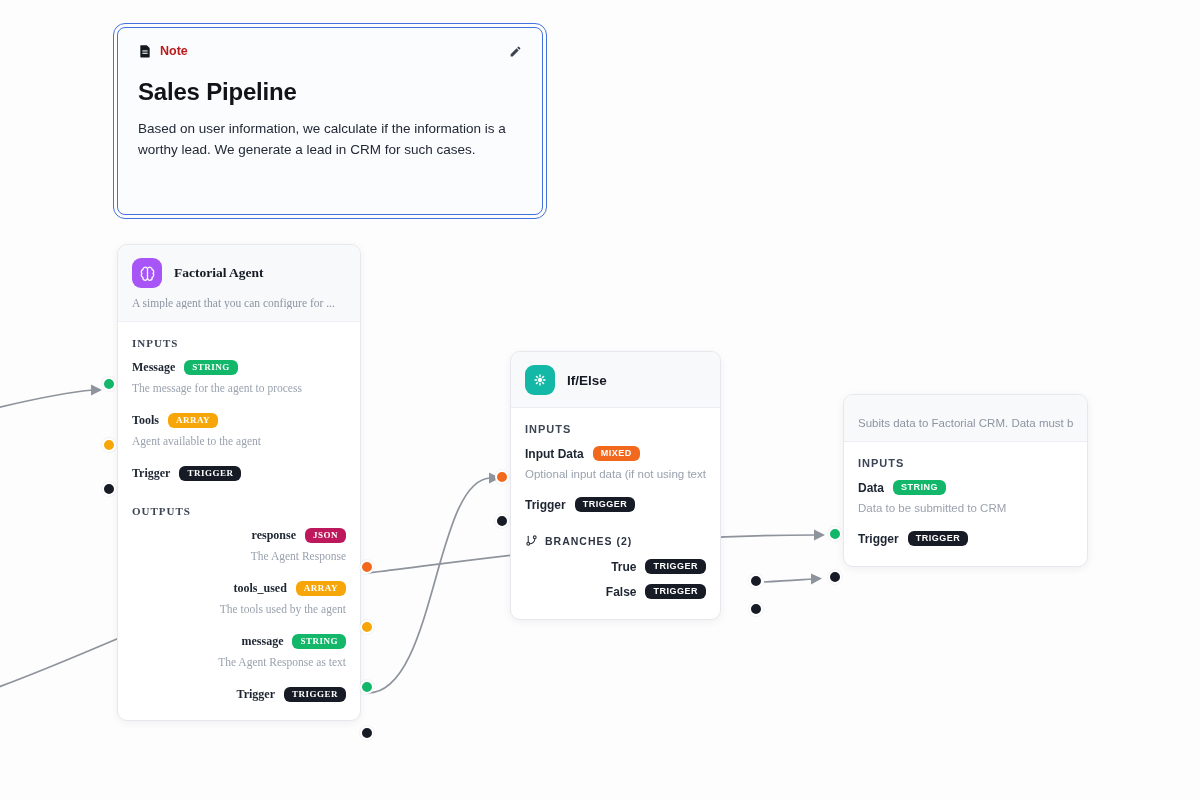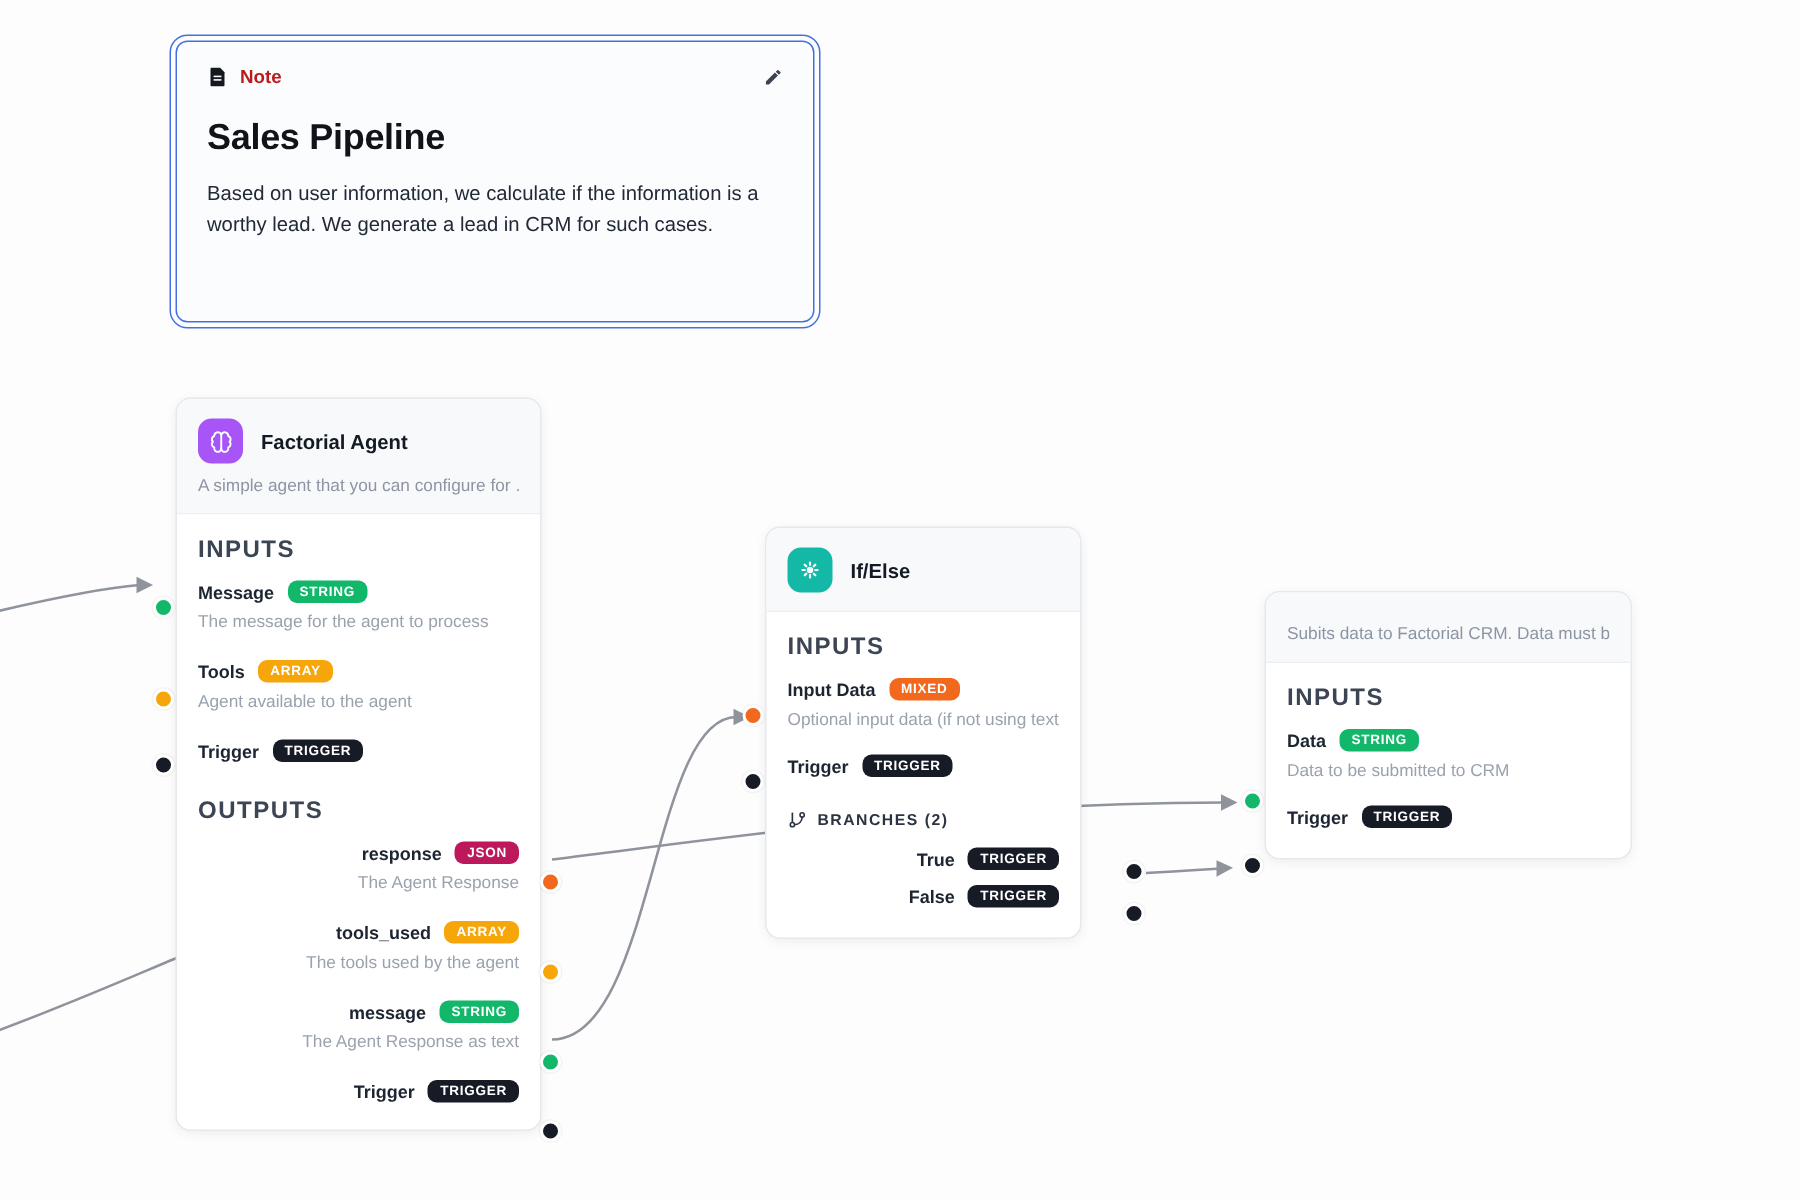--- a/index.html
+++ b/index.html
@@ -40,21 +40,21 @@
   .nh-top { display:flex; align-items:center; gap:12px; }
   .nicon {
     width:30px; height:30px; border-radius:9px; flex:none;
     display:flex; align-items:center; justify-content:center; color:#fff;
     font-weight:700;
   }
   .nicon .api-txt { font-size:7px; font-weight:700; letter-spacing:.3px; }
   .ntitle { font-size:13.5px; font-weight:700; color:#141a24; }
   .nsub { margin-top:9px; font-size:11.5px; color:#8d95a3; white-space:nowrap; overflow:hidden; }
   .node-body { padding:15px 14px 16px; }
-  .sec { font-size:16px; font-weight:700; letter-spacing:1px; color:#3c4554; margin-bottom:11px; }
+  .sec { font-size:11px; font-weight:700; letter-spacing:1px; color:#3c4554; margin-bottom:11px; }
   .sec-branches { display:flex; align-items:center; gap:7px; margin-top:22px; margin-bottom:12px;
                   font-size:10.5px; font-weight:700; letter-spacing:1px; color:#2c3442; }
   .prow { margin-bottom:19px; }
   .prow:last-child { margin-bottom:2px; }
   .lline { display:flex; align-items:flex-end; gap:9px; font-size:12px; font-weight:600; color:#1c2531; margin-bottom:7px; }
   .lline.noDesc { margin-bottom:0; }
   .badge {
     font-size:9px; font-weight:700; color:#fff; letter-spacing:.5px;
     padding:3px 8px 3px; border-radius:6px; line-height:1; display:inline-block;
   }
@@ -111,21 +111,21 @@
       <span class="note-edit">
         <svg class="ic" width="13" height="13" viewBox="0 0 24 24" fill="#3c4350">
           <path d="M3 17.25V21h3.75L17.8 9.94l-3.75-3.75L3 17.25zM20.71 7.04a1 1 0 0 0 0-1.41l-2.34-2.34a1 1 0 0 0-1.41 0l-1.83 1.83 3.75 3.75 1.83-1.83z"></path>
         </svg>
       </span>
     </div>
     <div class="note-title">Sales Pipeline</div>
     <div class="note-body">Based on user information, we calculate if the information is a worthy lead. We generate a lead in CRM for such cases.</div>
   </div>
 
-  <div class="node" style="left:117px; top:265px;">
+  <div class="node" style="left:117px; top:244px;font-family:Liberation Serif, serif;">
     <div class="node-header">
       <div class="nh-top">
         <div class="nicon" style="background: rgb(168, 85, 247);">
           <svg class="ic" width="17" height="17" viewBox="0 0 24 24" fill="none" stroke="#fff" stroke-width="1.8" stroke-linecap="round" stroke-linejoin="round">
             <path d="M12 5v14"></path>
             <path d="M12 5a3.5 3.5 0 0 0-6.6 1.6A3.2 3.2 0 0 0 4.2 12a3.2 3.2 0 0 0 1.3 5.4A2.8 2.8 0 0 0 12 19"></path>
             <path d="M12 5a3.5 3.5 0 0 1 6.6 1.6A3.2 3.2 0 0 1 19.8 12a3.2 3.2 0 0 1-1.3 5.4A2.8 2.8 0 0 1 12 19"></path>
           </svg>
         </div>
         <div class="ntitle">Factorial Agent</div>

